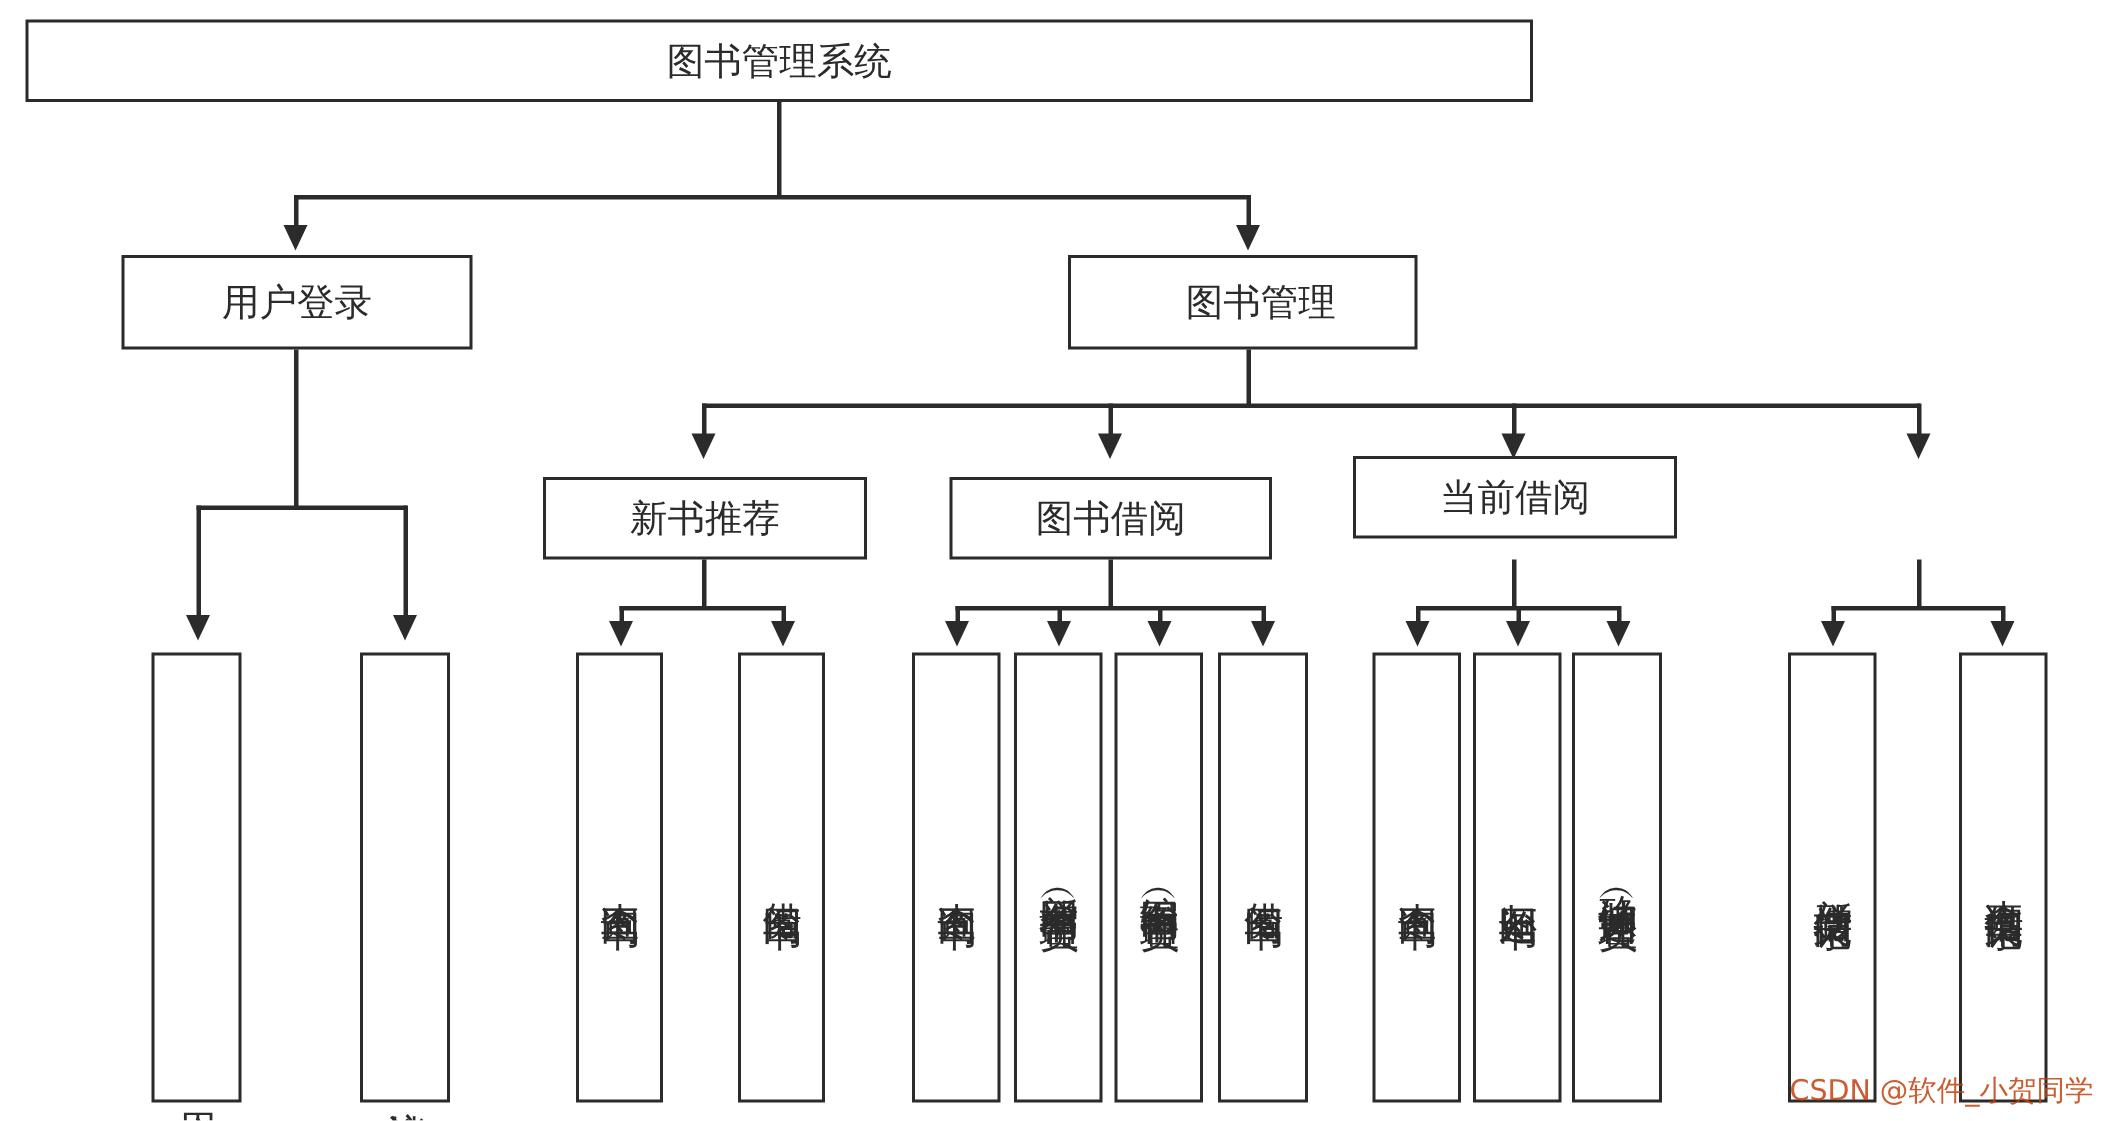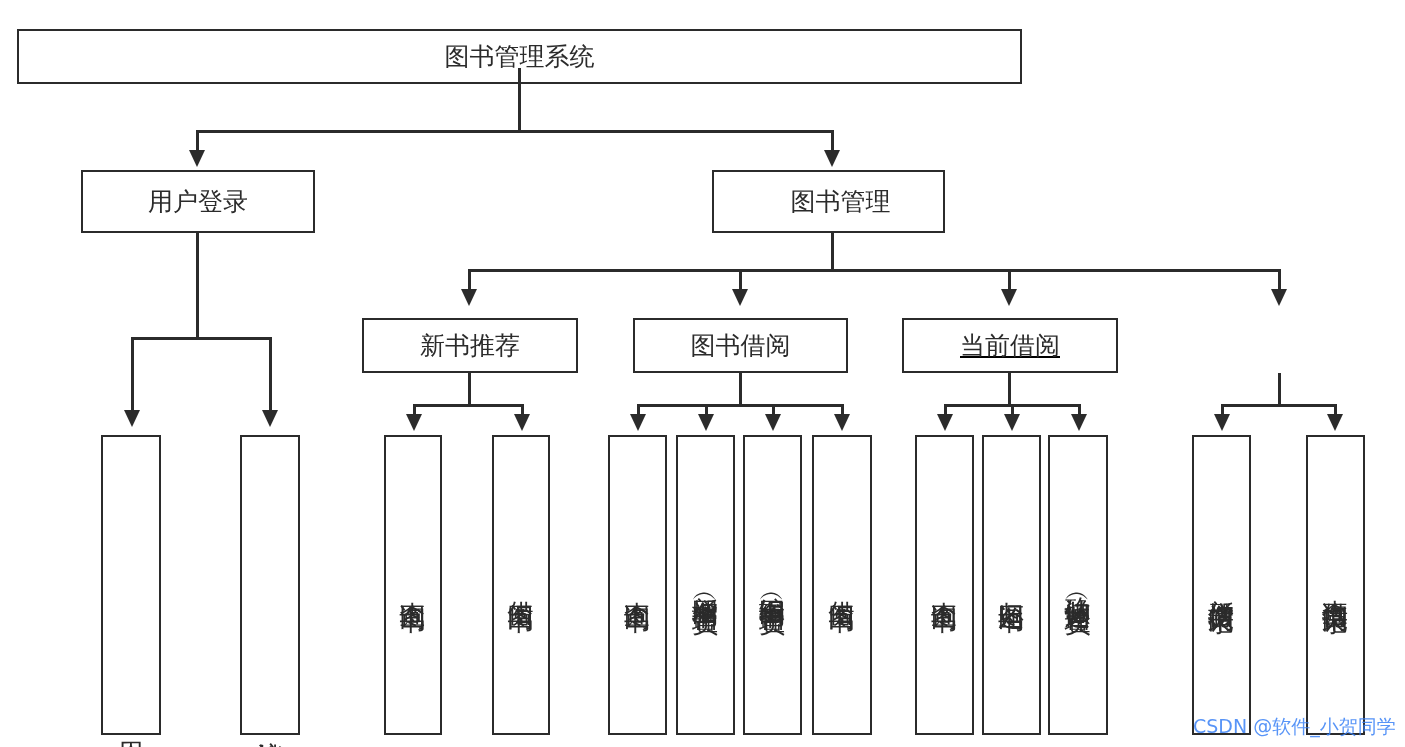--- a/index.html
+++ b/index.html
@@ -72,33 +72,33 @@
     position: absolute;
     width: 0;
     height: 0;
     border-left: 8.5px solid transparent;
     border-right: 8.5px solid transparent;
     border-top: 17px solid #2b2b2b;
   }
   
   #watermark {
     position: absolute;
-    color: #3b82f6;
+    color: #c2410c;
     font-size: 19px;
     white-space: nowrap;
     font-family: "DejaVu Sans", "Liberation Sans", sans-serif;
     opacity: 0.85;
   }
 </style>
 </head>
 <body>
 
 <div id="canvas">
 
-  <div class="node root horiz" style="left:17px; top:13px; width:1005px; height:55px;margin-top:16px;">
+  <div class="node root horiz" style="left:17px; top:13px; width:1005px; height:55px;">
     <span class="label">图书管理系统</span>
   </div>
 
   <div class="vline" style="left:518px; top:68px; height:63px;"></div>
 
   <div class="hline" style="left:196px; top:130px; width:637px;"></div>
 
   <div class="vline" style="left:196px; top:130px; height:22px;"></div>
   <div class="arrow" style="left:189px; top:150px;"></div>
   <div class="vline" style="left:831px; top:130px; height:22px;"></div>
@@ -128,21 +128,21 @@
   <div class="arrow" style="left:1001px; top:289px;"></div>
   <div class="vline" style="left:1278px; top:269px; height:22px;"></div>
   <div class="arrow" style="left:1271px; top:289px;"></div>
 
   <div class="node horiz" style="left:633px; top:318px; width:215px; height:55px;">
     <span class="label">图书借阅</span>
   </div>
   <div class="node horiz" style="left:362px; top:318px; width:216px; height:55px;">
     <span class="label">新书推荐</span>
   </div>
-  <div class="node horiz" style="left:902px; top:318px; width:216px; height:55px;text-decoration:underline;">
+  <div class="node horiz" style="left:902px; top:304px; width:216px; height:55px;">
     <span class="label">当前借阅</span>
   </div>
 
   <div class="vline" style="left:468px; top:373px; height:33px;"></div>
   <div class="hline" style="left:413px; top:404px; width:110px;"></div>
   <div class="vline" style="left:413px; top:404px; height:12px;"></div>
   <div class="arrow" style="left:406px; top:414px;"></div>
   <div class="vline" style="left:521px; top:404px; height:12px;"></div>
   <div class="arrow" style="left:514px; top:414px;"></div>
 

